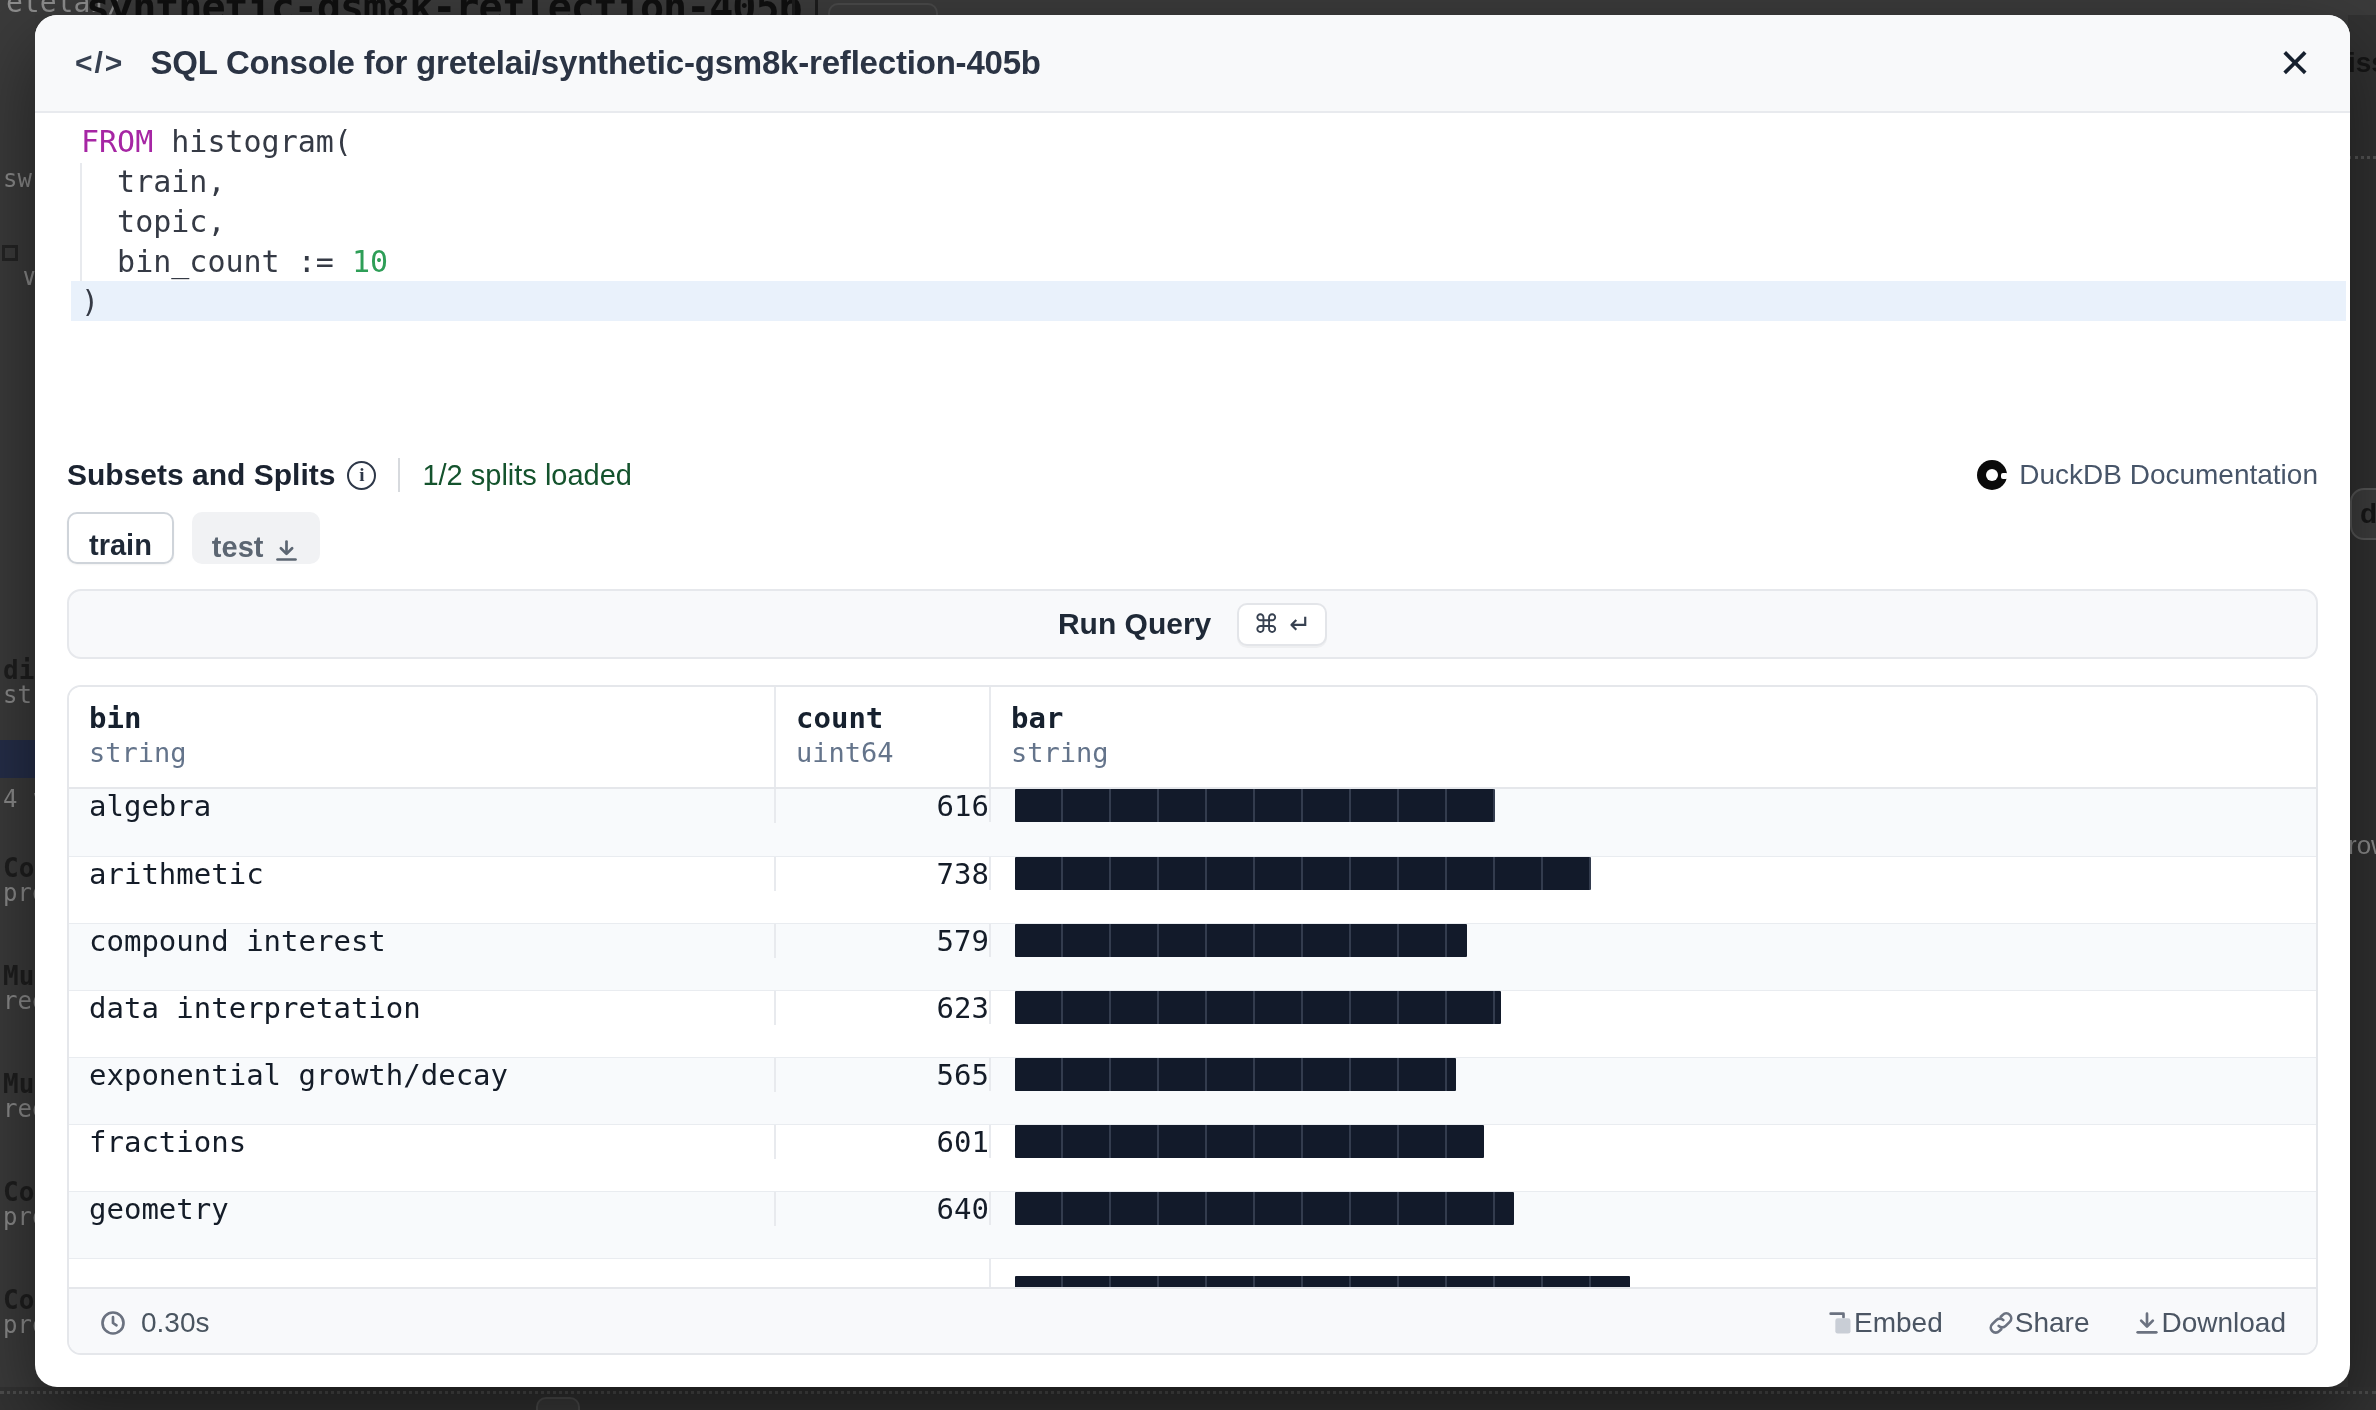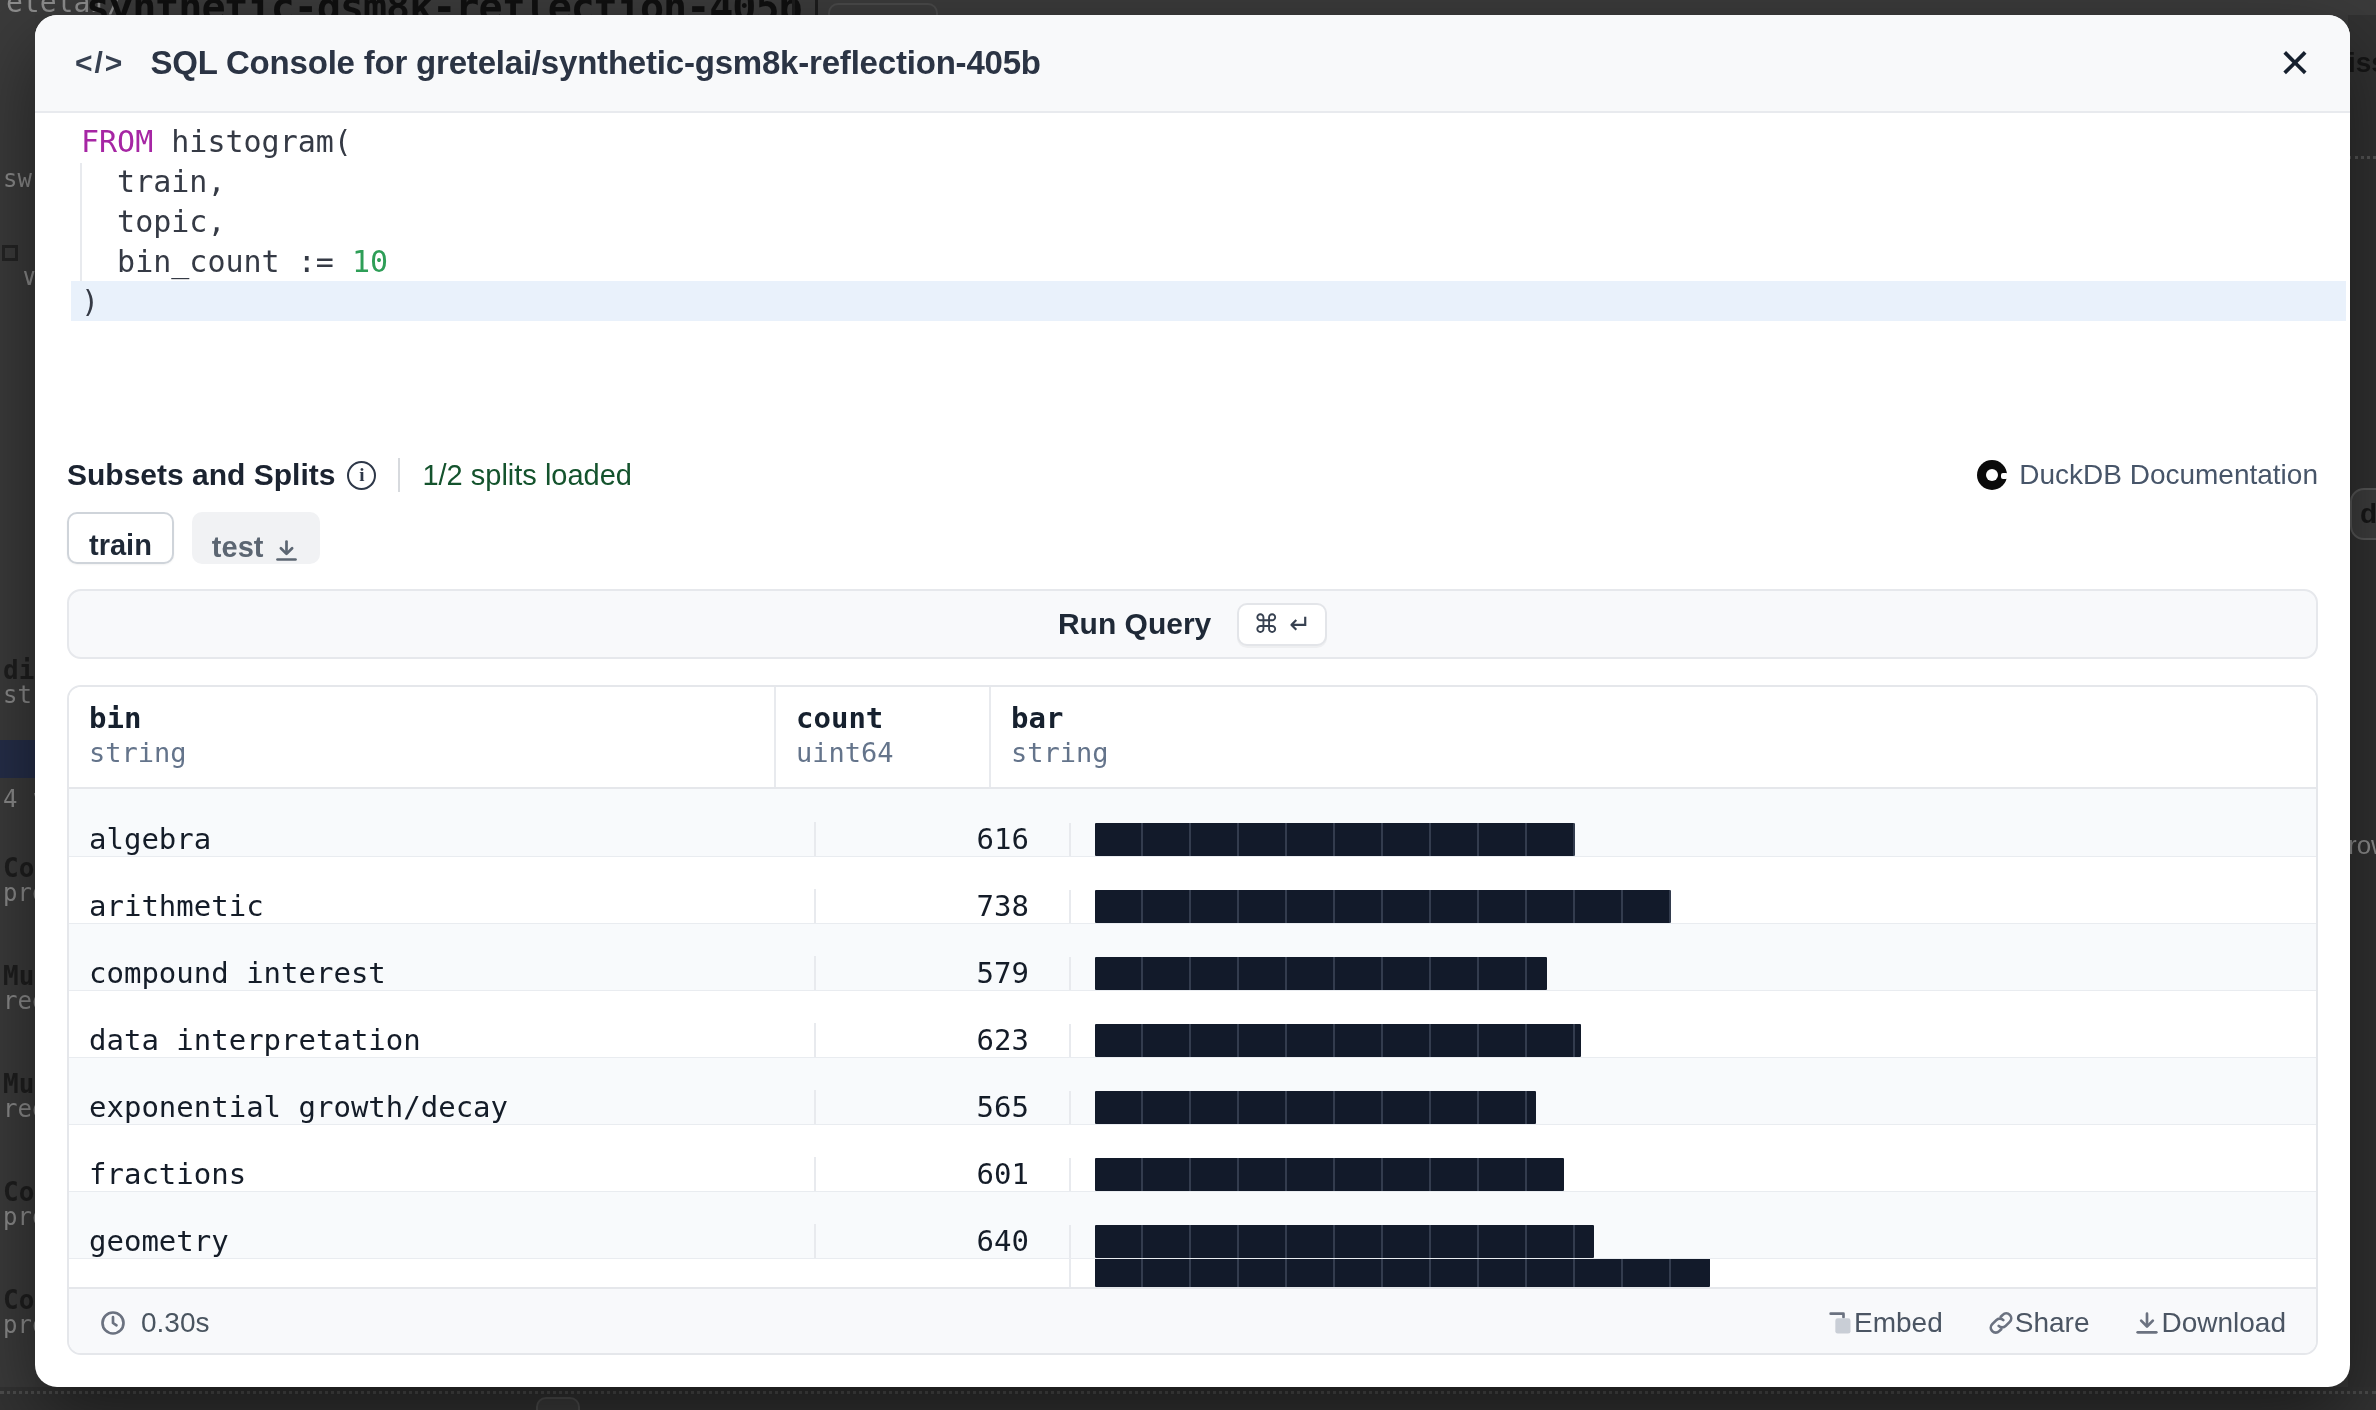--- a/index.html
+++ b/index.html
@@ -80,21 +80,21 @@
   .card{position:absolute;left:32px;top:670px;width:2251px;height:670px;border:2px solid #e5e7eb;
     border-radius:14px;overflow:hidden;background:#fff;display:flex;flex-direction:column;}
   .thead{display:flex;height:102px;background:#fff;border-bottom:2px solid #e5e7eb;flex:0 0 auto;}
   .th{padding:14px 0 0 20px;}
   .th .cname{font:700 29px var(--mono);color:#16202e;}
   .th .ctype{font:27px var(--mono);color:#64748b;margin-top:2px;}
   .col-bin{width:705px;flex:0 0 auto;}
   .col-count{width:215px;flex:0 0 auto;border-left:2px solid #e8eaee;}
   .col-bar{flex:1 1 auto;border-left:2px solid #e8eaee;}
   .tbody{flex:0 0 auto;}
-  .trow{display:flex;height:67px;align-items:flex-end;gap:40px;}
+  .trow{display:flex;height:67px;align-items:flex-start;}
   .trow:nth-child(odd){background:#f8fafc;}
   .trow + .trow{border-top:1px solid #e9ecf0;}
   .td{display:flex;align-items:center;font:29px var(--mono);color:#141c28;}
   .td.col-bin{padding-left:20px;}
   .td.col-count{justify-content:flex-end;}
   .td.col-bar{padding-left:24px;}
   .bar{height:33px;background:repeating-linear-gradient(90deg,#121a2a 0 46px,#333c4e 46px 48px);border-radius:1px;}
   .trow.partial{height:29px;overflow:hidden;border-top:1px solid #e9ecf0;background:#fff;}
   .trow.partial .bar{margin-top:17px;}
   .tfoot{margin-top:auto;flex:0 0 auto;height:70px;background:#f8f9fb;border-top:2px solid #e5e7eb;

